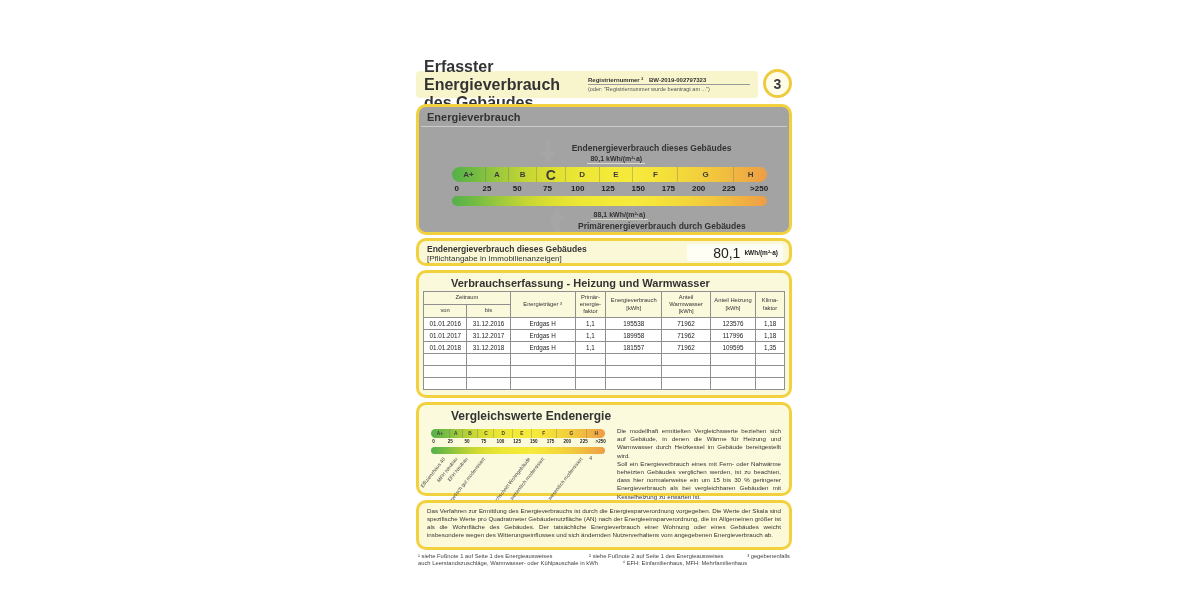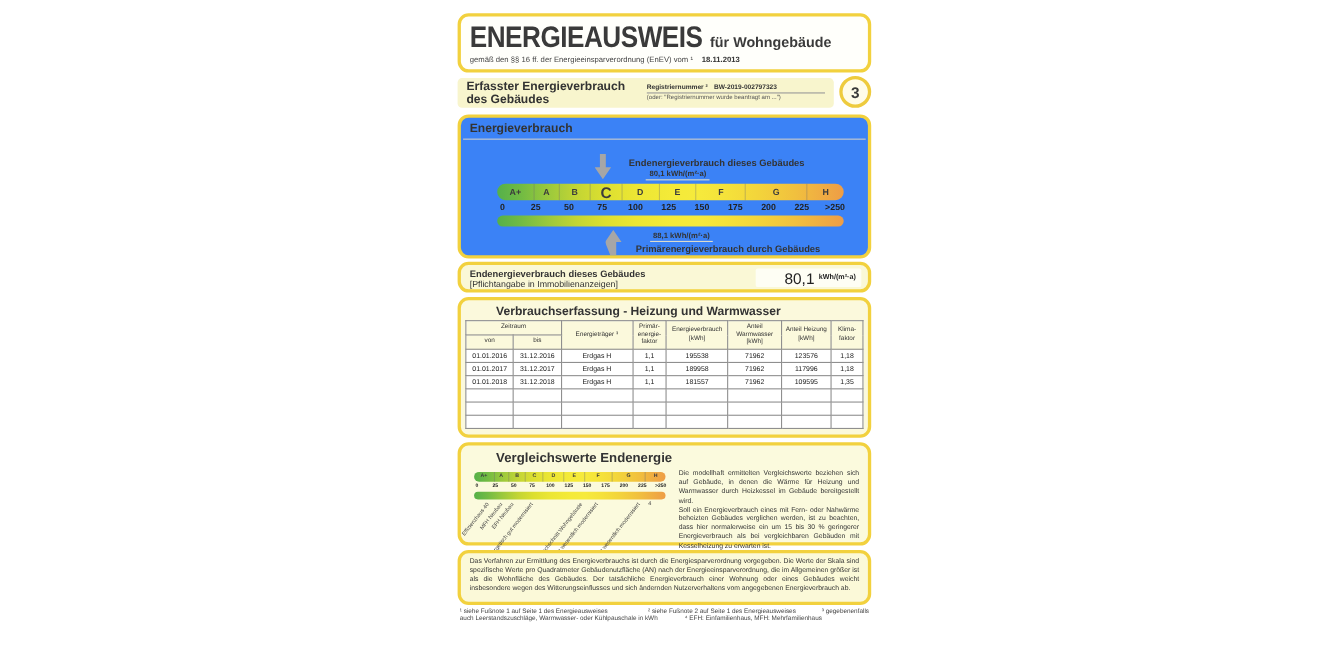--- a/index.html
+++ b/index.html
@@ -5,40 +5,40 @@
   html,body{margin:0;padding:0;}
   body{
     width:1200px;height:600px;background:#ffffff;overflow:hidden;
     font-family:"Liberation Sans",sans-serif;color:#333;position:relative;
   }
   #document{position:absolute;left:416px;top:8px;width:376px;height:584px;}
 
   .ybox{
     position:absolute;left:0;right:0;
     border:3px solid #f2d13e;border-radius:10px;box-sizing:border-box;
-    background:#3b82f6;
+    background:#a3a3a3;
   }
 
   
   #header-box{top:4px;height:54px;background:#fffffb;padding:4px 8px;}
   .title-row{display:flex;align-items:baseline;white-space:nowrap;}
   .main-title{
     font-size:27px;font-weight:bold;color:#3a3a3a;letter-spacing:-.5px;
     display:inline-block;transform:scaleX(.88);transform-origin:left bottom;
   }
   .title-suffix{font-size:13px;font-weight:bold;color:#3a3a3a;margin-left:-22px;}
   .sub-row{font-size:7px;color:#444;margin-top:1px;}
   .sub-date{font-weight:bold;margin-left:6px;color:#333;}
 
   
   #section-bar{
     position:absolute;top:63px;left:0;width:342px;height:27px;background:#f8f5cd;
     border-radius:4px;display:flex;align-items:center;box-sizing:border-box;padding:2px 8px;
   }
-  .bar-title{font-size:11px;font-weight:bold;color:#333;flex:1;}
+  .bar-title{font-size:16px;font-weight:bold;color:#333;flex:1;}
   .reg-block{width:162px;}
   .reg-line1{font-size:6px;color:#333;border-bottom:1px solid #999;padding-bottom:1px;white-space:nowrap;}
   .reg-label{font-weight:bold;}
   .reg-number{font-weight:bold;margin-left:4px;}
   .reg-note{font-size:5.5px;color:#555;margin-top:1px;white-space:nowrap;}
   #page-circle{
     position:absolute;top:61px;right:0;width:29px;height:29px;border-radius:50%;
     border:3px solid #eecb3e;background:#fffce8;box-sizing:border-box;
     display:flex;align-items:center;justify-content:center;
     font-size:14px;font-weight:bold;color:#3a3a3a;
@@ -124,30 +124,20 @@
   .fn2{left:46%;top:0;}
   .fn3a{right:0;top:0;}
   .fn3b{left:0;top:7px;}
   .fn4{left:55%;top:7px;}
 </style>
 </head>
 <body>
 
 <div id="document">
 
-  <div id="header-box" class="ybox">
-    <div class="title-row">
-      <span class="main-title">ENERGIEAUSWEIS</span>
-      <span class="title-suffix">für Wohngebäude</span>
-    </div>
-    <div class="sub-row">
-      <span>gemäß den §§ 16 ff. der Energieeinsparverordnung (EnEV) vom ¹</span>
-      <span class="sub-date">18.11.2013</span>
-    </div>
-  </div>
 
   <div id="section-bar">
     <div class="bar-title">Erfasster Energieverbrauch des Gebäudes</div>
     <div class="reg-block">
       <div class="reg-line1">
         <span class="reg-label">Registriernummer ²</span>
         <span class="reg-number">BW-2019-002797323</span>
       </div>
       <div class="reg-note">(oder: "Registriernummer wurde beantragt am ...")</div>
     </div>

